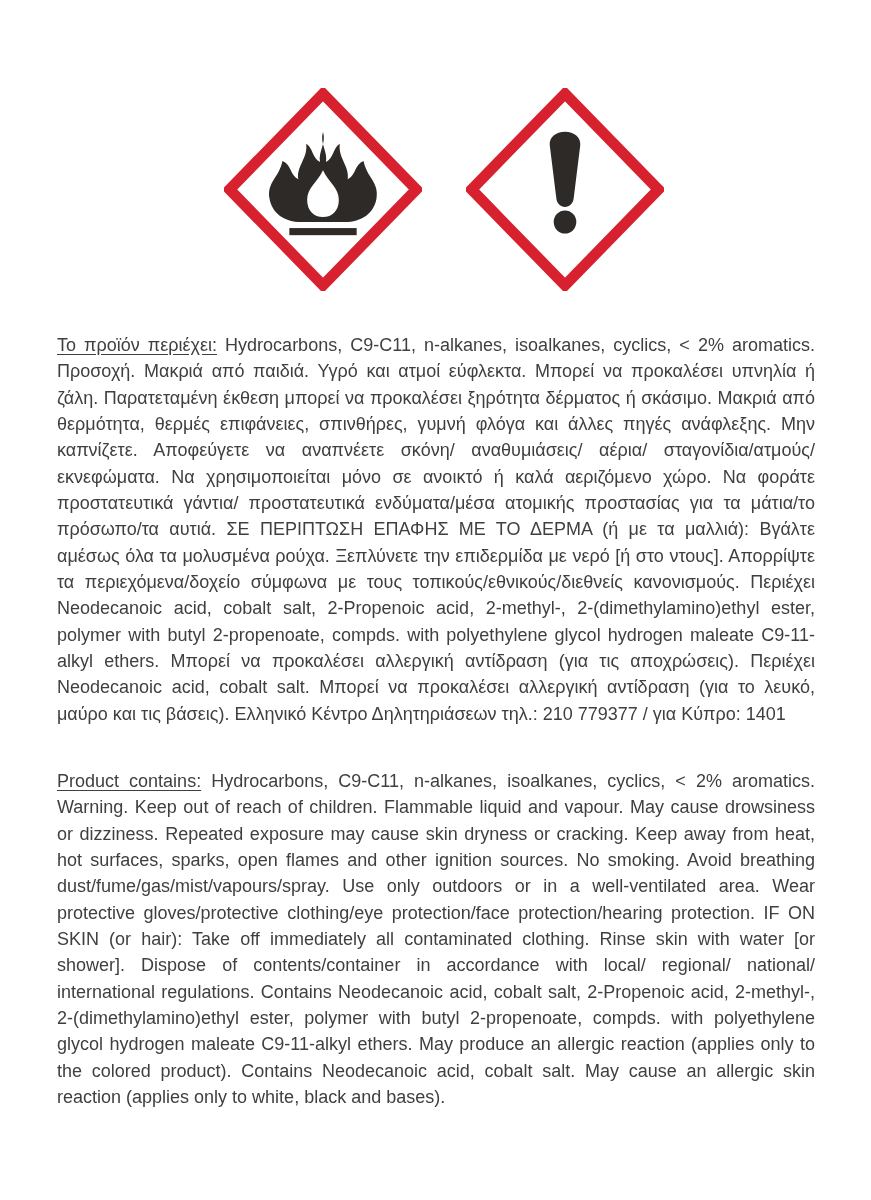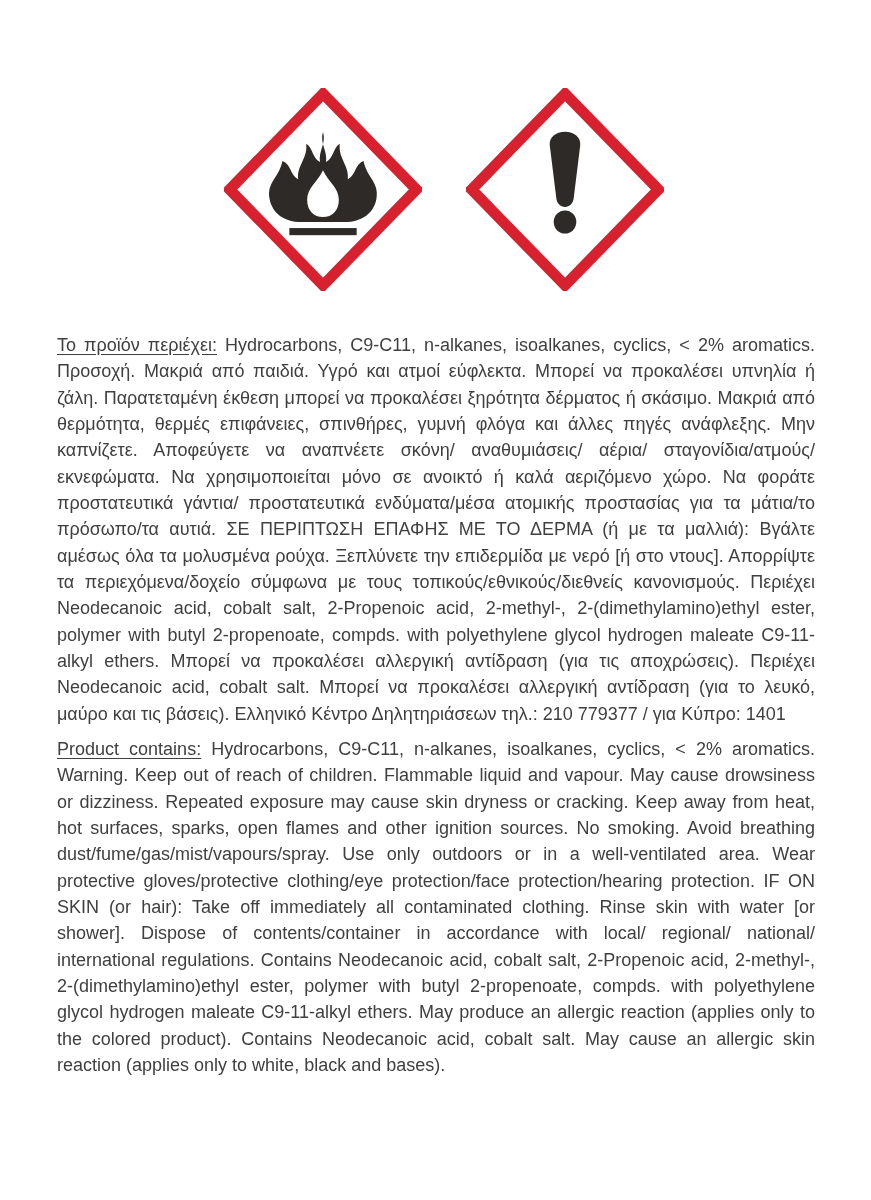--- a/index.html
+++ b/index.html
@@ -46,21 +46,21 @@
     left: 57px;
     width: 758px;
     margin: 0;
     font-size: 18px;
     line-height: 26.35px;
     text-align: justify;
     color: var(--text-color, #3f3f3f);
     letter-spacing: 0;
   }
   .para-greek { top: 332px; }
-  .para-english { top: 736px; }
+  .para-english { top: 768px; }
   .lead {
     text-decoration: underline;
     text-underline-offset: 3px;
   }
 </style>
 </head>
 <body>
 
 <main class="label-sheet">
 

